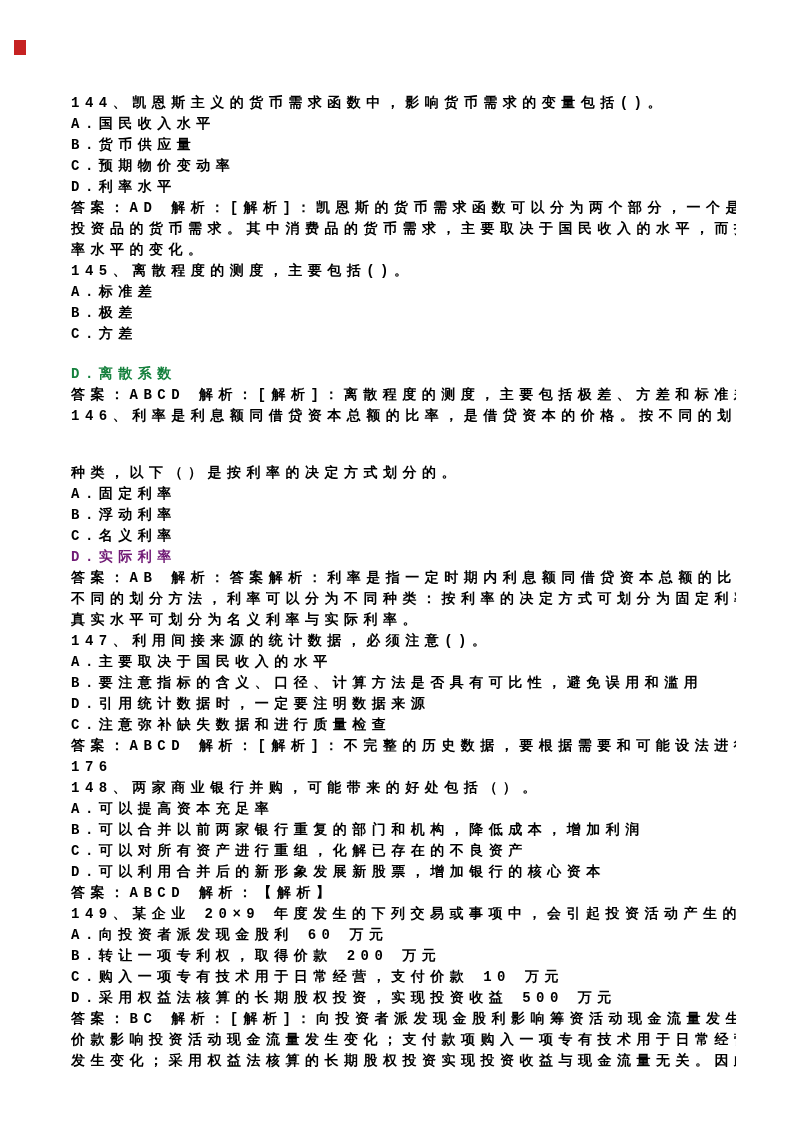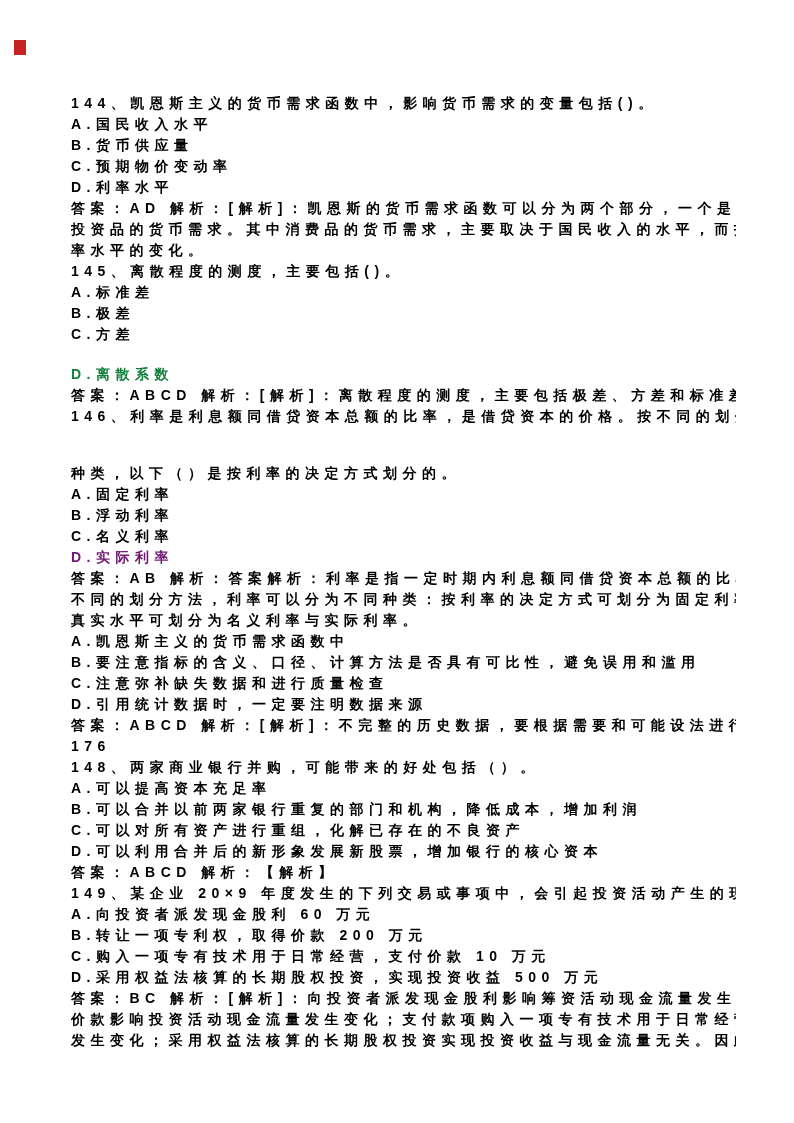--- a/index.html
+++ b/index.html
@@ -3,21 +3,21 @@
 <meta charset="utf-8">
 <style>
   html, body { margin: 0; padding: 0; }
   body { background: #ffffff; }
   .page {
     position: relative;
     width: 794px;
     height: 1123px;
     background: #ffffff;
     overflow: hidden;
-    font-family: Liberation Sans, sans-serif;
+    font-family: Liberation Mono, monospace;
   }
   .red-mark {
     position: absolute;
     left: 14px;
     top: 40px;
     width: 12px;
     height: 15px;
     background: #c62222;
   }
   .doc-content {
@@ -67,24 +67,25 @@
         <div class="doc-line" style="color: rgb(0, 0, 0); margin-top: 36px;">种类，以下（）是按利率的决定方式划分的。</div>
         <div class="doc-line" style="color: rgb(0, 0, 0);">A.固定利率</div>
         <div class="doc-line" style="color: rgb(0, 0, 0);">B.浮动利率</div>
         <div class="doc-line" style="color: rgb(0, 0, 0);">C.名义利率</div>
         <div class="doc-line" style="color: #701a75;">D.实际利率</div>
         <div class="doc-line" style="color: rgb(0, 0, 0);">答案：AB 解析：答案解析：利率是指一定时期内利息额同借贷资本总额的比率，是借贷资本的价格。按</div>
         <div class="doc-line" style="color: rgb(0, 0, 0);">不同的划分方法，利率可以分为不同种类：按利率的决定方式可划分为固定利率与浮动利率；按利率的</div>
         <div class="doc-line" style="color: rgb(0, 0, 0);">真实水平可划分为名义利率与实际利率。</div>
       </div>
       <div class="question-block">
-        <div class="doc-line" style="color: rgb(0, 0, 0);">A.凯恩斯主义的货币需求函数中</div>
+        <div class="doc-line" style="color: rgb(0, 0, 0);">147、利用间接来源的统计数据，必须注意()。</div>
+        <div class="doc-line" style="color: rgb(0, 0, 0);">A.主要取决于国民收入的水平</div>
         <div class="doc-line" style="color: rgb(0, 0, 0);">B.要注意指标的含义、口径、计算方法是否具有可比性，避免误用和滥用</div>
+        <div class="doc-line" style="color: rgb(0, 0, 0);">D.引用统计数据时，一定要注明数据来源</div>
         <div class="doc-line" style="color: rgb(0, 0, 0);">C.注意弥补缺失数据和进行质量检查</div>
-        <div class="doc-line" style="color: rgb(0, 0, 0);">D.引用统计数据时，一定要注明数据来源</div>
         <div class="doc-line" style="color: rgb(0, 0, 0);">答案：ABCD 解析：[解析]：不完整的历史数据，要根据需要和可能设法进行适当的补充。项 B 说法错误。</div>
         <div class="doc-line" style="color: rgb(0, 0, 0);">176</div>
       </div>
       <div class="question-block">
         <div class="doc-line" style="color: rgb(0, 0, 0);">148、两家商业银行并购，可能带来的好处包括（）。</div>
         <div class="doc-line" style="color: rgb(0, 0, 0);">A.可以提高资本充足率</div>
         <div class="doc-line" style="color: rgb(0, 0, 0);">B.可以合并以前两家银行重复的部门和机构，降低成本，增加利润</div>
         <div class="doc-line" style="color: rgb(0, 0, 0);">C.可以对所有资产进行重组，化解已存在的不良资产</div>
         <div class="doc-line" style="color: rgb(0, 0, 0);">D.可以利用合并后的新形象发展新股票，增加银行的核心资本</div>
         <div class="doc-line" style="color: rgb(0, 0, 0);">答案：ABCD 解析：【解析】</div>

